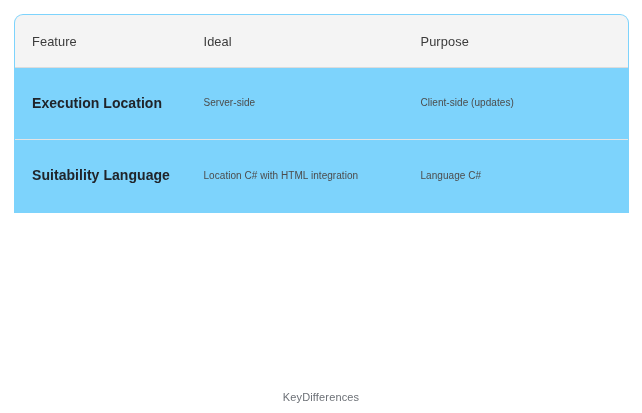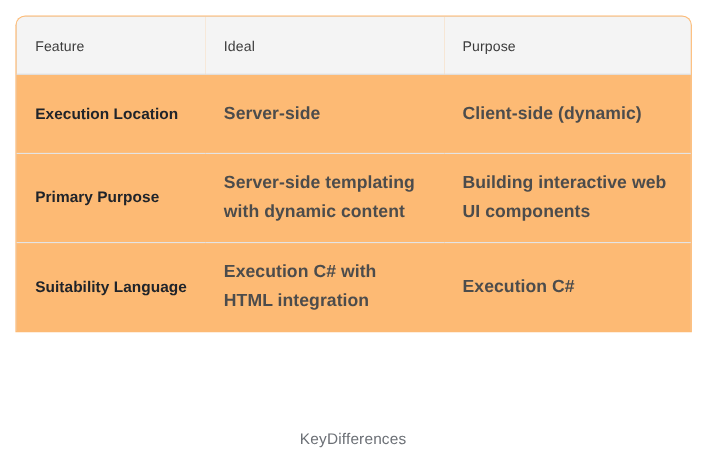--- a/index.html
+++ b/index.html
@@ -24,21 +24,21 @@
 
   .comparison-table {
     position: absolute;
     left: 14px;
     top: 14px;
     width: 614px;
     border-collapse: collapse;
     border: 1px solid #dcdcdc;
     border-radius: 9px 9px 0 0;
     overflow: hidden;
-    background: #fdba74;
+    background: #7dd3fc;
     table-layout: fixed;
   }
 
   .comparison-table thead tr {
     background: #f4f4f4;
   }
 
   .comparison-table thead th {
     height: 53px;
     padding: 0 0 0 17px;
@@ -69,39 +69,39 @@
 
   .cell-feature {
     font-size: 14px;
     font-weight: 700;
     color: #20242a;
     line-height: 1.55;
     letter-spacing: 0.05px;
   }
 
   .cell-value {
-    font-size: 16px;
-    font-weight: 700;
+    font-size: 10px;
+    font-weight: 400;
     color: #4c4c4c;
     line-height: 1.62;
     letter-spacing: 0.05px;
   }
 
   .row-exec td       { height: 72px; }
   .row-purpose td    { height: 71px; }
   .row-lang td       { height: 73px; }
   .row-suit td       { height: 94px; }
 
   .table-caption {
     position: absolute;
     left: 0;
     top: 391px;
     width: 642px;
     text-align: center;
-    font-size: 14px;
+    font-size: 11px;
     color: #6c7076;
     letter-spacing: 0.15px;
   }
 </style>
 </head>
 <body>
 
 <div class="page">
 
   <table class="comparison-table">
@@ -115,33 +115,28 @@
         <th>Feature</th>
         <th>Ideal</th>
         <th>Purpose</th>
       </tr>
     </thead>
     <tbody>
 
       <tr class="row-exec">
         <td class="cell-feature">Execution Location</td>
         <td class="cell-value">Server-side</td>
-        <td class="cell-value">Client-side (dynamic)</td>
+        <td class="cell-value">Client-side (updates)</td>
       </tr>
 
-      <tr class="row-purpose">
-        <td class="cell-feature">Primary Purpose</td>
-        <td class="cell-value">Server-side templating with dynamic content</td>
-        <td class="cell-value">Building interactive web UI components</td>
-      </tr>
 
       <tr class="row-lang">
         <td class="cell-feature">Suitability Language</td>
-        <td class="cell-value">Execution C# with HTML integration</td>
-        <td class="cell-value">Execution C#</td>
+        <td class="cell-value">Location C# with HTML integration</td>
+        <td class="cell-value">Language C#</td>
       </tr>
 
 
     </tbody>
   </table>
 
   <div class="table-caption">KeyDifferences</div>
 
 </div>
 

